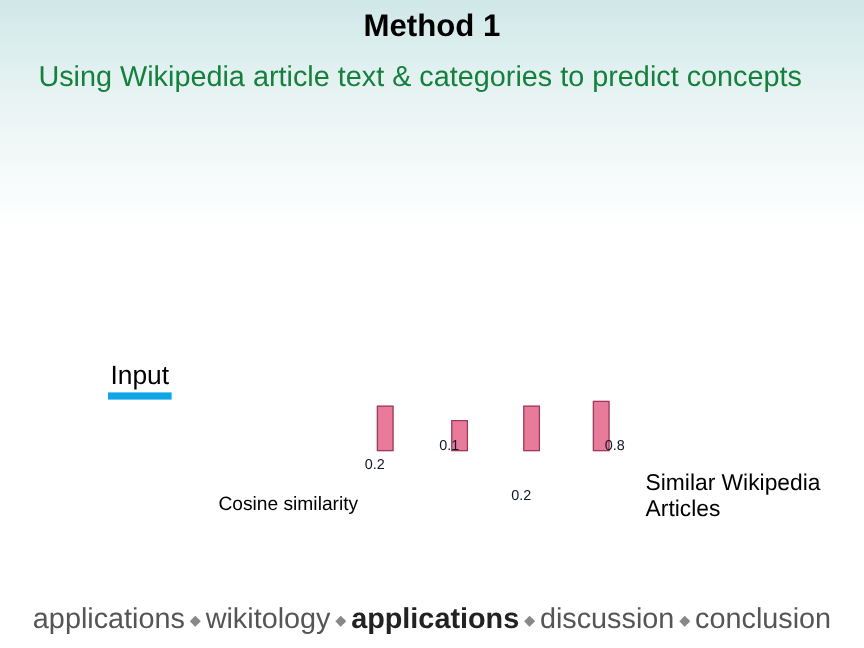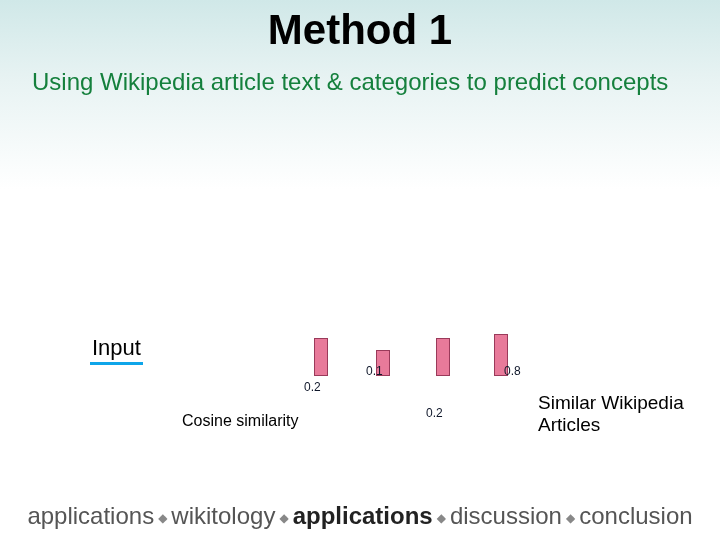--- a/index.html
+++ b/index.html
@@ -6,21 +6,21 @@
   body {
     width: 720px;
     height: 540px;
     font-family: Arial, Helvetica, sans-serif;
     background: linear-gradient(to bottom, #d0e8e8 0%, #e8f3f3 15%, #ffffff 35%, #ffffff 100%);
     position: relative;
     overflow: hidden;
   }
   .title {
     text-align: center;
-    font-size: 42px;
+    font-size: 26px;
     font-weight: bold;
     color: #000;
     padding-top: 6px;
   }
   .subtitle {
     font-size: 24px;
     color: #15803d;
     padding: 14px 14px 0 32px;
   }
   .diagram {
@@ -29,23 +29,22 @@
     top: 300px;
     width: 720px;
     height: 180px;
   }
   .input-label {
     position: absolute;
     left: 90px;
     top: 0;
     font-size: 22px;
     color: #000;
-    border-bottom: 3px solid #0ea5e9;
+    border-bottom: 6px solid #0ea5e9;
     padding: 0 2px 1px 2px;
-    margin-top: 35px;
   }
   .query-box {
     position: absolute;
     left: 88px;
     top: 34px;
     width: 74px;
     height: 54px;
     background: #e6f0f8;
     border-radius: 6% / 10%;
     box-shadow: 0 0 0 1px #b8d0e0;

